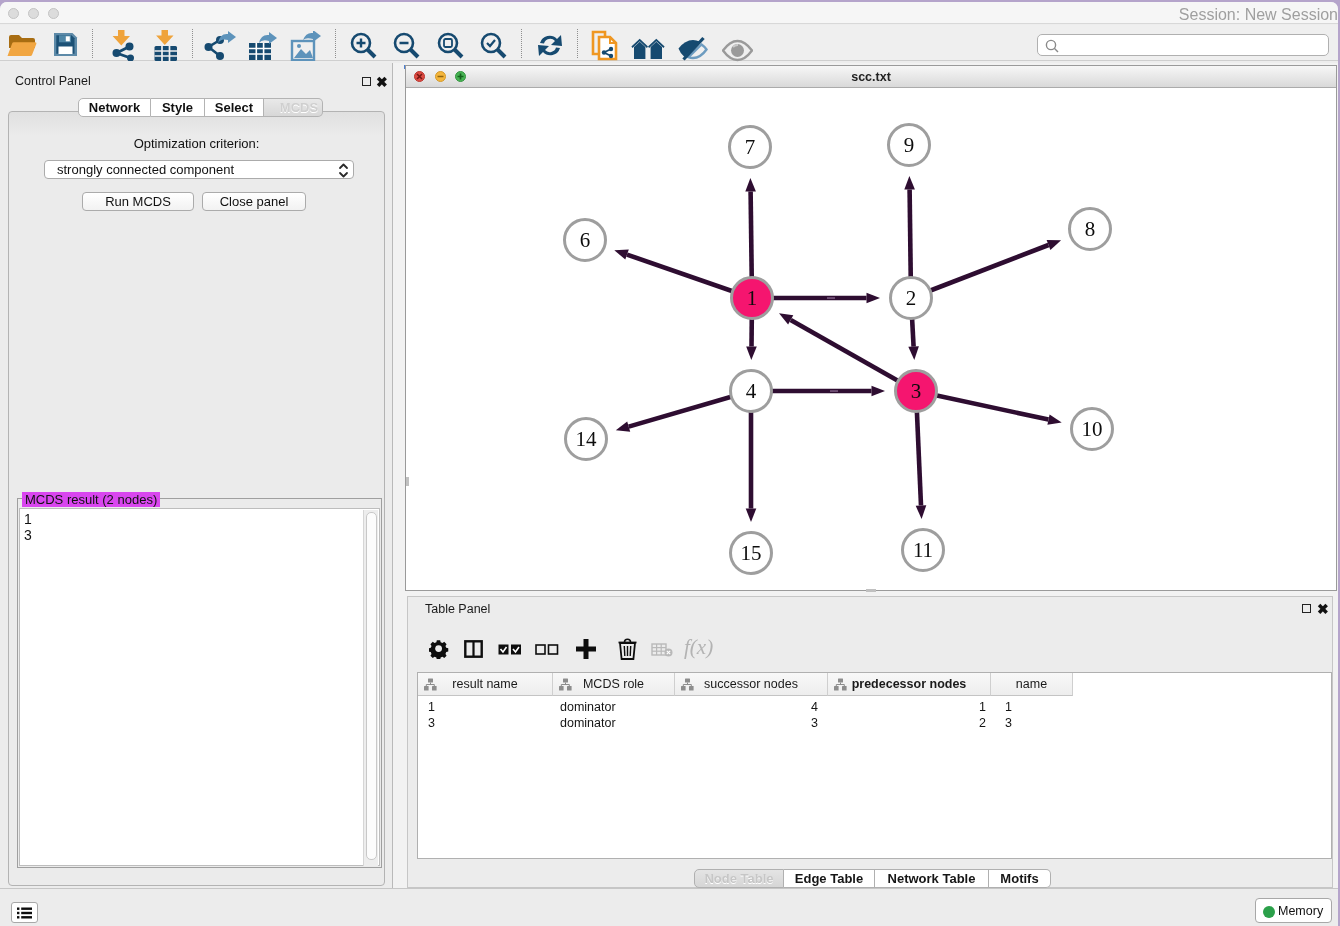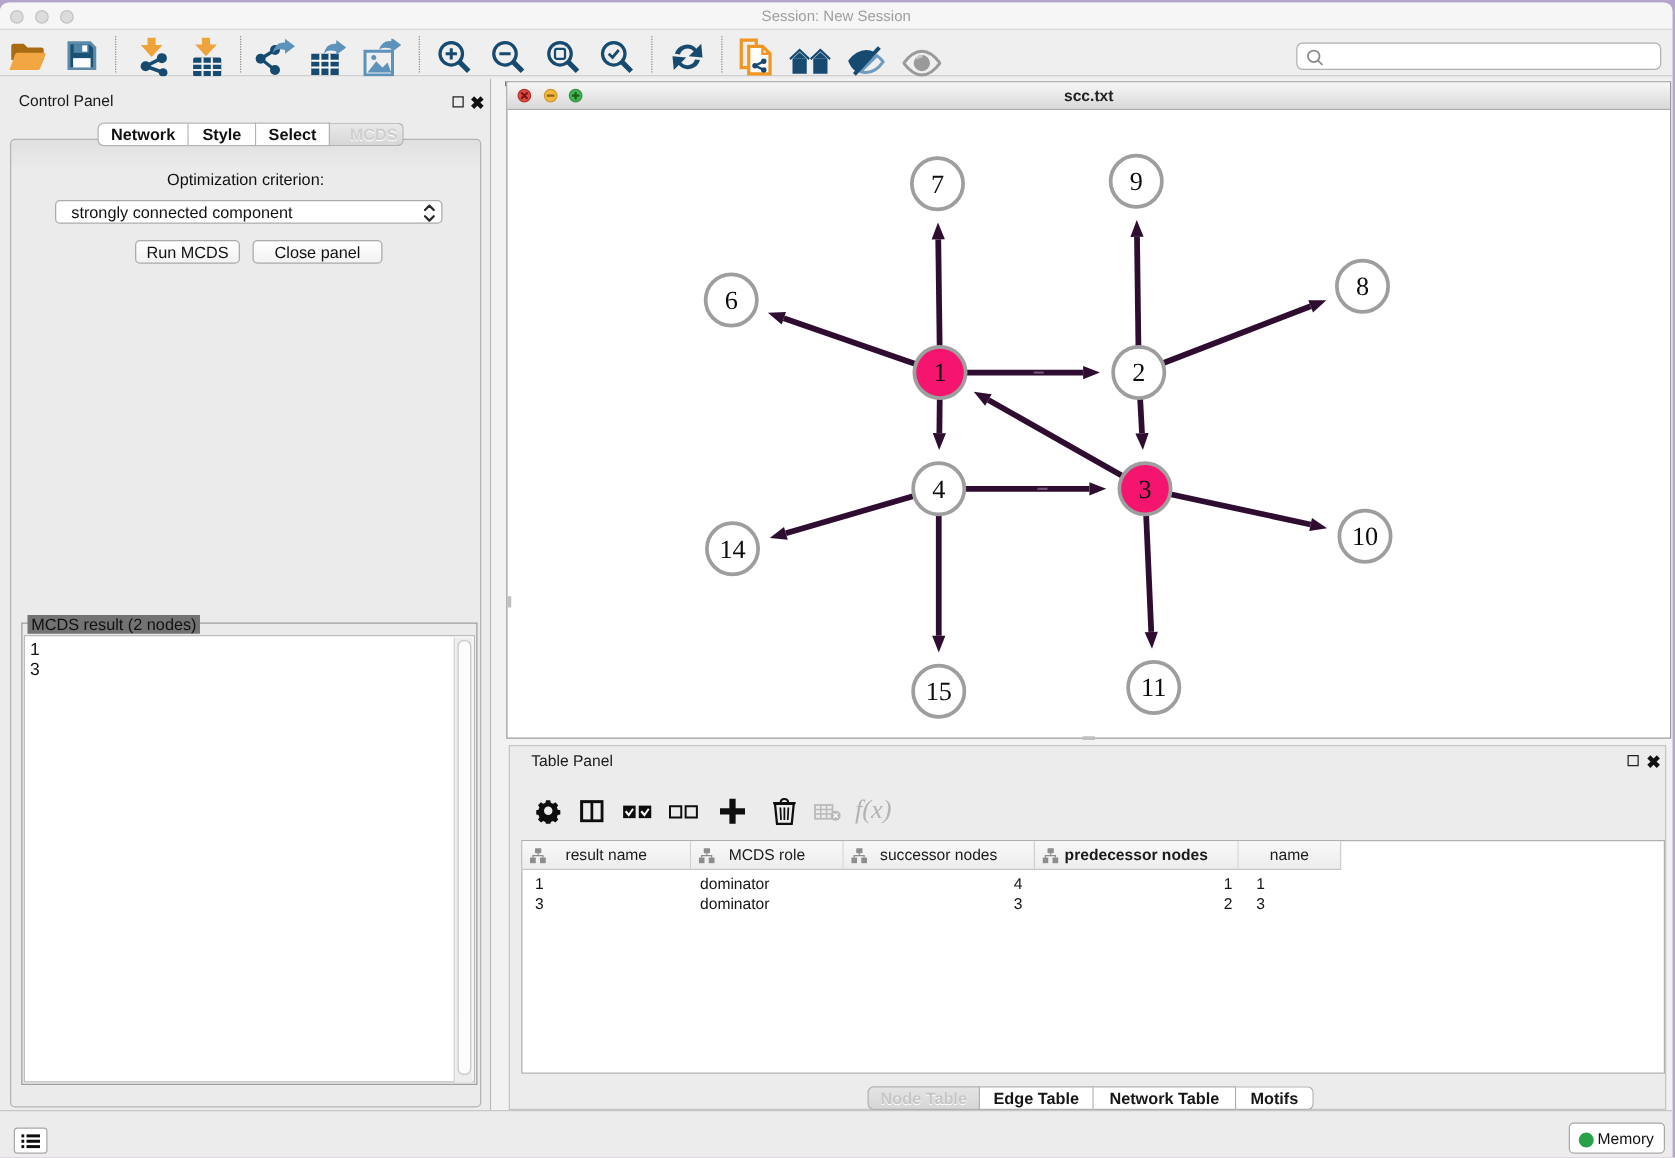--- a/index.html
+++ b/index.html
@@ -3,21 +3,21 @@
 <meta charset="utf-8">
 <style>
 * { margin:0; padding:0; box-sizing:border-box; }
 html,body { width:1340px; height:926px; overflow:hidden; }
 body { background:#b5a4cb; font-family:"Liberation Sans", sans-serif; }
 #root { position:relative; width:1340px; height:926px; }
 #app { position:absolute; left:0; top:2px; width:1338px; height:924px; background:#ededed; border-radius:7px 7px 0 0; overflow:hidden; }
 
 #titlebar { position:absolute; left:0; top:0; width:1338px; height:22px; background:#f6f6f6; border-bottom:1px solid #d8d8d8; }
 .tl { position:absolute; top:6px; width:11px; height:11px; border-radius:50%; background:#dcdcdc; border:1px solid #c3c3c3; }
-#title { position:absolute; left:0; top:4px; width:1338px; text-align:center; font-size:12px; color:#9f9f9f; }
+#title { position:absolute; left:0; top:4px; width:1338px; text-align:right; font-size:16px; color:#9f9f9f; }
 
 #toolbar { position:absolute; left:0; top:23px; width:1338px; height:36px; background:#efefef; border-bottom:1px solid #cfcfcf; }
 .sep { position:absolute; top:4px; height:29px; border-left:1px dotted #8f8f8f; }
 .ticon { position:absolute; top:12px; }
 #search { position:absolute; left:1037px; top:9px; width:292px; height:22px; background:#fff; border:1px solid #b0b0b0; border-radius:5px; }
 
 #cpanel { position:absolute; left:0; top:61px; width:393px; height:827px; background:#ececec; border-right:1px solid #b9b9b9; }
 .ptitle { font-size:12.5px; color:#1a1a1a; }
 .wicon { position:absolute; width:9px; height:9px; border:1.5px solid #222; }
 .xicon { position:absolute; font-size:14px; font-weight:bold; color:#111; line-height:12px; }
@@ -200,25 +200,25 @@
       <div class="tab" style="left:186px;width:59px;border-left:none;border-radius:0 5px 5px 0;background:linear-gradient(#e9e9e9,#d7d7d7);color:#cfcfcf;text-shadow:0 1px 0 #ffffff;padding-left:12px;">MCDS</div>
     </div>
     <div style="position:absolute;left:44px;top:97px;width:310px;height:19px;background:#fff;border:1px solid #ababab;border-radius:4px;">
       <div style="position:absolute;left:12px;top:1px;font-size:13px;color:#111;">strongly connected component</div>
       <svg style="position:absolute;right:4px;top:2px;" width="11" height="15" viewBox="0 0 11 15">
         <path d="M2 5 L5.5 1.5 L9 5" fill="none" stroke="#2a2a2a" stroke-width="1.8" stroke-linecap="round" stroke-linejoin="round"></path>
         <path d="M2 10 L5.5 13.5 L9 10" fill="none" stroke="#2a2a2a" stroke-width="1.8" stroke-linecap="round" stroke-linejoin="round"></path>
       </svg>
     </div>
     <div style="position:absolute;left:0;top:73px;width:393px;text-align:center;font-size:13px;color:#111;">Optimization criterion:</div>
-    <div class="btn" style="left:108px;top:129px;width:84px;height:19px;">Run MCDS</div>
+    <div class="btn" style="left:82px;top:129px;width:112px;height:19px;">Run MCDS</div>
     <div class="btn" style="left:202px;top:129px;width:104px;height:19px;">Close panel</div>
 
     <div style="position:absolute;left:17px;top:435px;width:365px;height:370px;border:1px solid #9f9f9f;"></div>
-    <div style="position:absolute;left:22px;top:428.5px;font-size:13px;color:#111;background:#737373;padding:0 3px;">MCDS result (2 nodes)</div>
+    <div style="position:absolute;left:22px;top:428.5px;font-size:13px;color:#111;background:#d946ef;padding:0 3px;">MCDS result (2 nodes)</div>
     <div style="position:absolute;left:19px;top:445px;width:361px;height:358px;background:#fff;border:1px solid #bdbdbd;">
       <div style="position:absolute;left:4px;top:3px;font-size:14px;color:#111;line-height:15.8px;">1<br>3</div>
       <div style="position:absolute;right:1px;top:1px;width:15px;height:356px;background:#ededed;border-left:1px solid #d6d6d6;">
         <div style="position:absolute;left:1.5px;top:2px;width:11px;height:348px;background:#fcfcfc;border:1px solid #c8c8c8;border-radius:5px;"></div>
       </div>
     </div>
   </div>
   <div style="position:absolute;left:393px;top:61px;width:945px;height:827px;background:#f2f2f2;"></div>
   <div style="position:absolute;left:404px;top:63px;width:4px;height:4px;background:#4a7fd4;"></div>
   <div id="netwin">

